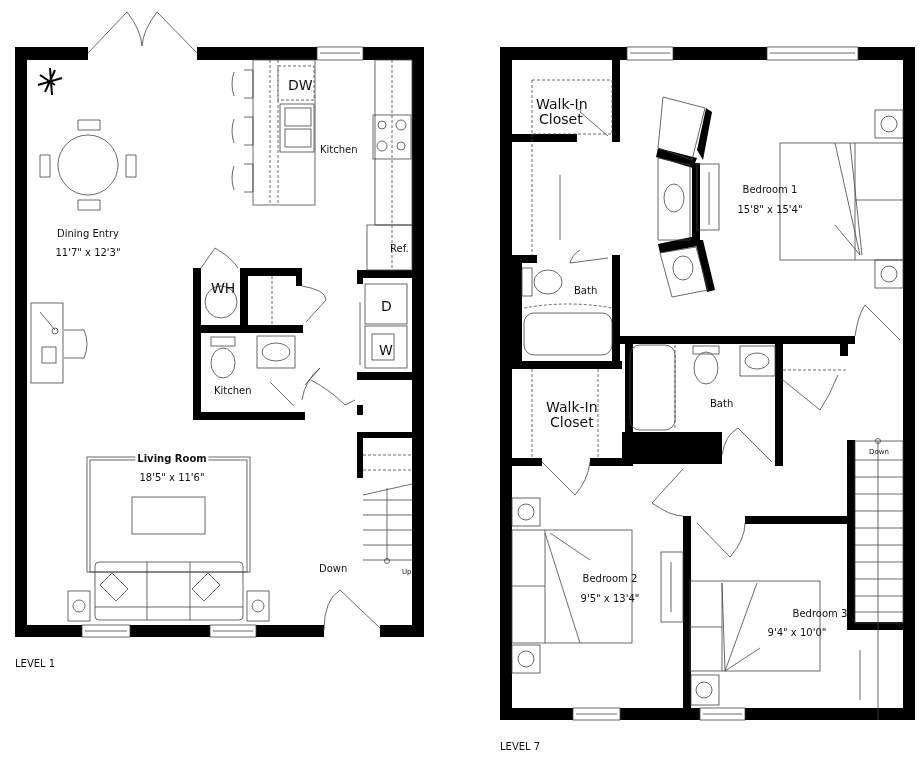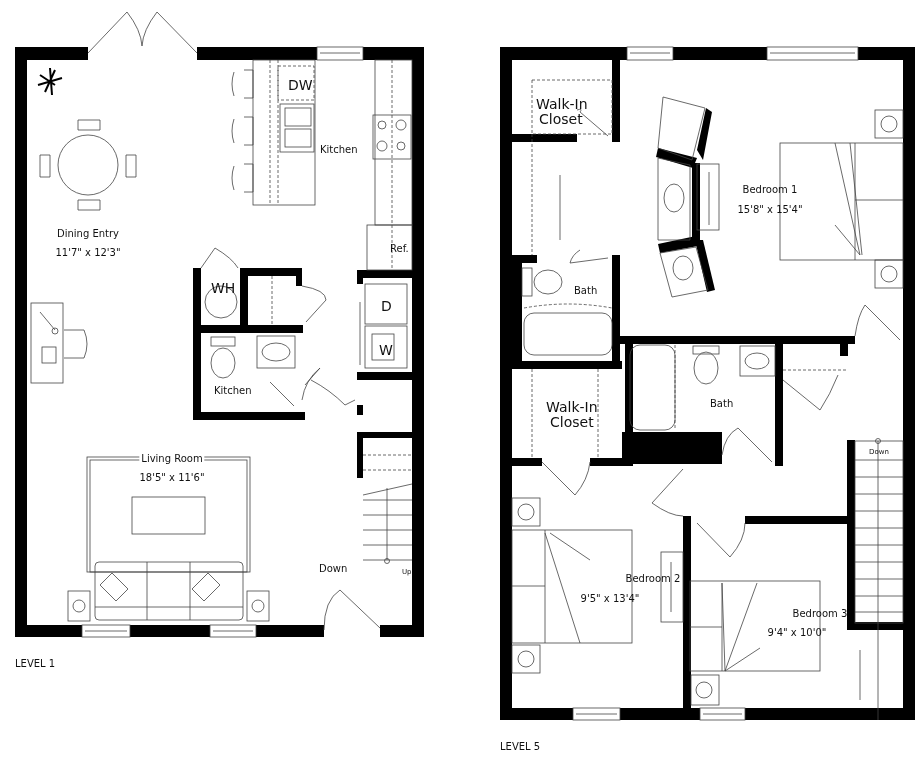--- a/index.html
+++ b/index.html
@@ -256,38 +256,38 @@
         <line x1="855" y1="612" x2="903" y2="612"></line>
     </g>
     <circle cx="878" cy="441" r="2.5"></circle>
     <line x1="860" y1="650" x2="860" y2="700"></line>
   </g>
 </svg>
 
 <div class="lbl room c" style="left:88px;top:228px;">Dining Entry</div>
 <div class="lbl dim c" style="left:88px;top:247px;">11'7" x 12'3"</div>
 <div class="lbl room" style="left:320px;top:144px;">Kitchen</div>
-<div class="lbl room c" style="left:172px;top:453px;background:#fff;padding:0 2px;">Living Room</div>
+<div class="lbl room c" style="left:172px;top:453px;background:#fff;padding:0 2px;font-weight:bold;">Living Room</div>
 <div class="lbl dim c" style="left:172px;top:472px;">18'5" x 11'6"</div>
 <div class="lbl room" style="left:214px;top:385px;">Kitchen</div>
 <div class="lbl room" style="left:319px;top:563px;">Down</div>
 <div class="lbl small" style="left:288px;top:77px;">DW</div>
 <div class="lbl tiny" style="left:380px;top:243px;font-size:10px;padding-left:10px;">Ref.</div>
 <div class="lbl small" style="left:211px;top:280px;">WH</div>
 <div class="lbl small" style="left:381px;top:298px;">D</div>
 <div class="lbl small" style="left:379px;top:342px;">W</div>
 <div class="lbl tiny" style="left:402px;top:568px;">Up</div>
 <div class="lbl level" style="left:15px;top:658px;">LEVEL 1</div>
 
 <div class="lbl room c" style="left:770px;top:184px;">Bedroom 1</div>
 <div class="lbl dim c" style="left:770px;top:204px;">15'8" x 15'4"</div>
 <div class="lbl small" style="left:536px;top:96px;">Walk-In</div>
 <div class="lbl small" style="left:539px;top:111px;">Closet</div>
 <div class="lbl room" style="left:574px;top:285px;">Bath</div>
 <div class="lbl small" style="left:546px;top:399px;">Walk-In</div>
 <div class="lbl small" style="left:550px;top:414px;">Closet</div>
 <div class="lbl room" style="left:710px;top:398px;">Bath</div>
-<div class="lbl room c" style="left:610px;top:573px;margin-left:43px;">Bedroom 2</div>
+<div class="lbl room c" style="left:610px;top:573px;">Bedroom 2</div>
 <div class="lbl dim c" style="left:610px;top:593px;">9'5" x 13'4"</div>
 <div class="lbl room c" style="left:820px;top:608px;">Bedroom 3</div>
 <div class="lbl dim c" style="left:797px;top:627px;">9'4" x 10'0"</div>
 <div class="lbl tiny" style="left:869px;top:429px;margin-top:19px;">Down</div>
-<div class="lbl level" style="left:500px;top:741px;">LEVEL 5</div>
+<div class="lbl level" style="left:500px;top:741px;">LEVEL 7</div>
 
 </body></html>

